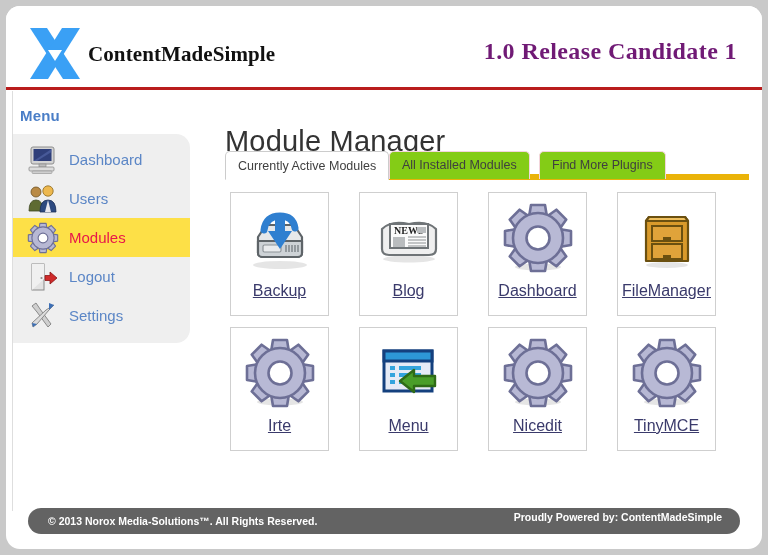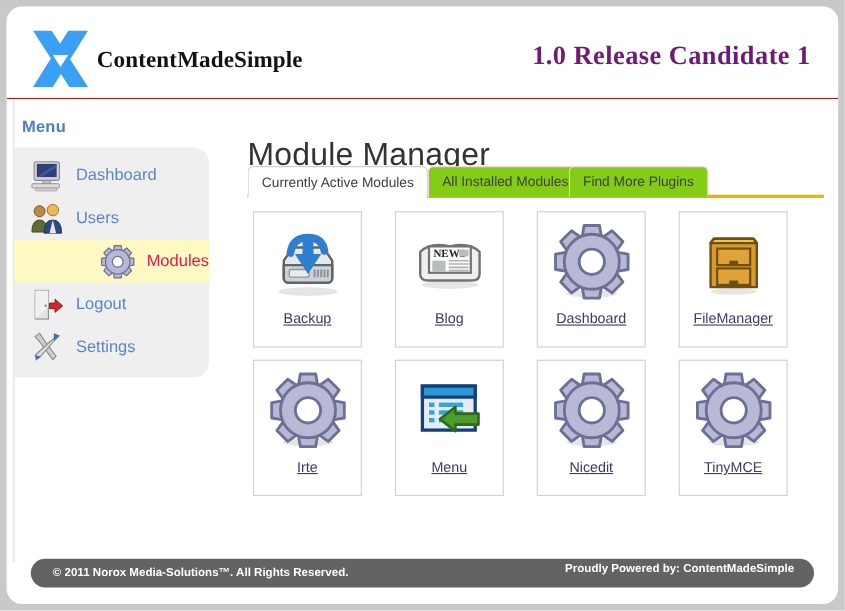--- a/index.html
+++ b/index.html
@@ -26,21 +26,21 @@
     border-radius: 14px;
     overflow: hidden;
   }
 
   
   #header {
     position: absolute;
     left: 0; top: 0;
     width: 756px; height: 84px;
     background: #ffffff;
-    border-bottom: 1px solid #b91c1c;
+    border-bottom: 3px solid #b91c1c;
   }
   #logo-mark {
     position: absolute;
     left: 22px; top: 20px;
     width: 54px; height: 55px;
   }
   #brand-name {
     position: absolute;
     left: 82px; top: 36px;
     font-family: "Liberation Serif", serif;
@@ -87,21 +87,21 @@
     padding: 6px 0 8px 0;
   }
   .side-item {
     position: relative;
     display: flex;
     align-items: center;
     height: 39px;
     padding-left: 14px;
     text-decoration: none;
   }
-  .side-item.active { background: #fef9c3; justify-content: flex-end; }
+  .side-item.active { background: #fde047; }
   .side-ico {
     width: 32px; height: 32px;
     flex: 0 0 32px;
     margin-right: 10px;
     position: relative;
   }
   .side-label {
     font-size: 15px;
     color: #5b86c6;
     white-space: nowrap;
@@ -115,21 +115,21 @@
     font-size: 29px;
     color: #333333;
     font-weight: normal;
     letter-spacing: 0.2px;
   }
 
   #tabbar {
     position: absolute;
     left: 219px; top: 145px;
     width: 524px; height: 29px;
-    border-bottom: 3px solid #eab308;
+    border-bottom: 6px solid #eab308;
   }
   .tab {
     position: absolute;
     top: 0;
     height: 28px;
     line-height: 27px;
     padding: 0 12px;
     font-size: 12.5px;
     color: #3f3f3f;
     border-radius: 5px 5px 0 0;
@@ -169,21 +169,21 @@
     justify-content: flex-start;
     padding-top: 10px;
     text-decoration: none;
   }
   .mod-ico {
     width: 72px; height: 72px;
     position: relative;
   }
   .mod-label {
     margin-top: 7px;
-    font-size: 13px;
+    font-size: 16px;
     color: #3a3a6b;
     text-decoration: underline;
     white-space: nowrap;
   }
 
   
   #footer {
     position: absolute;
     left: 22px; top: 502px;
     width: 712px; height: 26px;
@@ -310,21 +310,21 @@
 
     <h1 id="page-title">Module Manager</h1>
 
     <div id="tabbar">
       <div class="tab active" style="left:0;">
         <span>Currently Active Modules</span>
       </div>
       <div class="tab inactive" style="left:164px;">
         <span>All Installed Modules</span>
       </div>
-      <div class="tab inactive" style="left:292px;">
+      <div class="tab inactive" style="left:314px;">
         <span>Find More Plugins</span>
       </div>
     </div>
 
     <div id="module-grid">
 
       <a class="mod-card" href="#">
         <span class="mod-ico">
           <svg width="72" height="72" viewBox="0 0 72 72">
             <ellipse cx="36" cy="62" rx="27" ry="4" fill="#000" opacity="0.10"></ellipse>
@@ -486,18 +486,18 @@
               <circle r="25" fill="#b8b9d5" stroke="#6d6f96" stroke-width="2.6"></circle>
               <circle r="11.5" fill="#ffffff" stroke="#6d6f96" stroke-width="2.6"></circle>
             </g>
           </svg>
         </span>
         <span class="mod-label">TinyMCE</span>
       </a>
     </div>
 
     <div id="footer">
-      <span id="footer-left">© 2011 Norox Media-Solutions™. All Rights Reserved.</span>
+      <span id="footer-left">© 2013 Norox Media-Solutions™. All Rights Reserved.</span>
       <span id="footer-right">Proudly Powered by: ContentMadeSimple</span>
     </div>
 
   </div>
 </div>
 
 </body></html>

